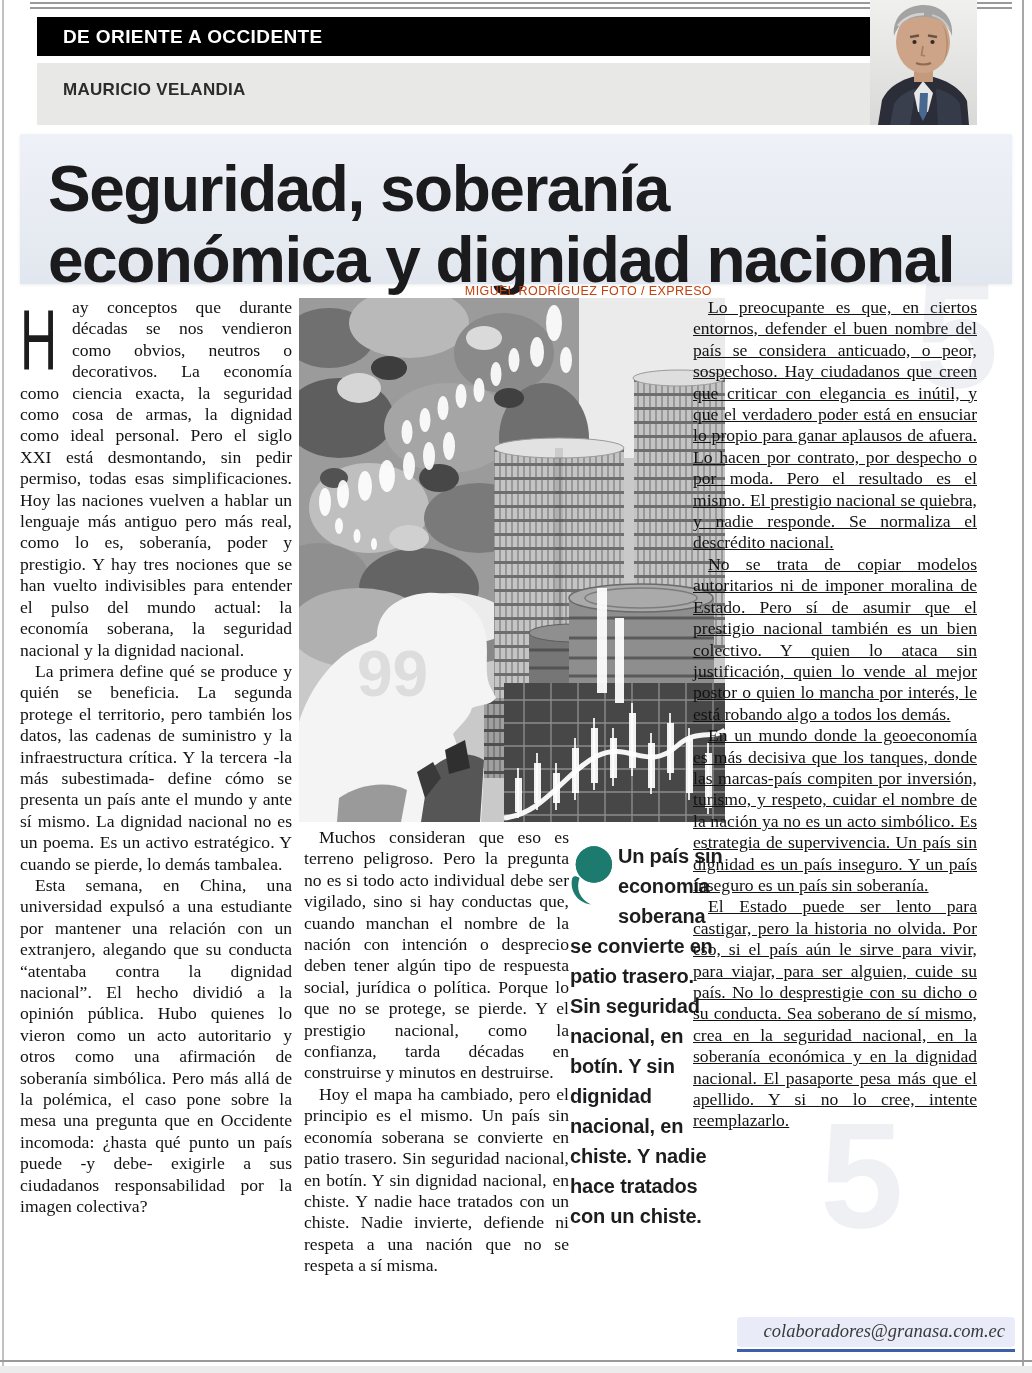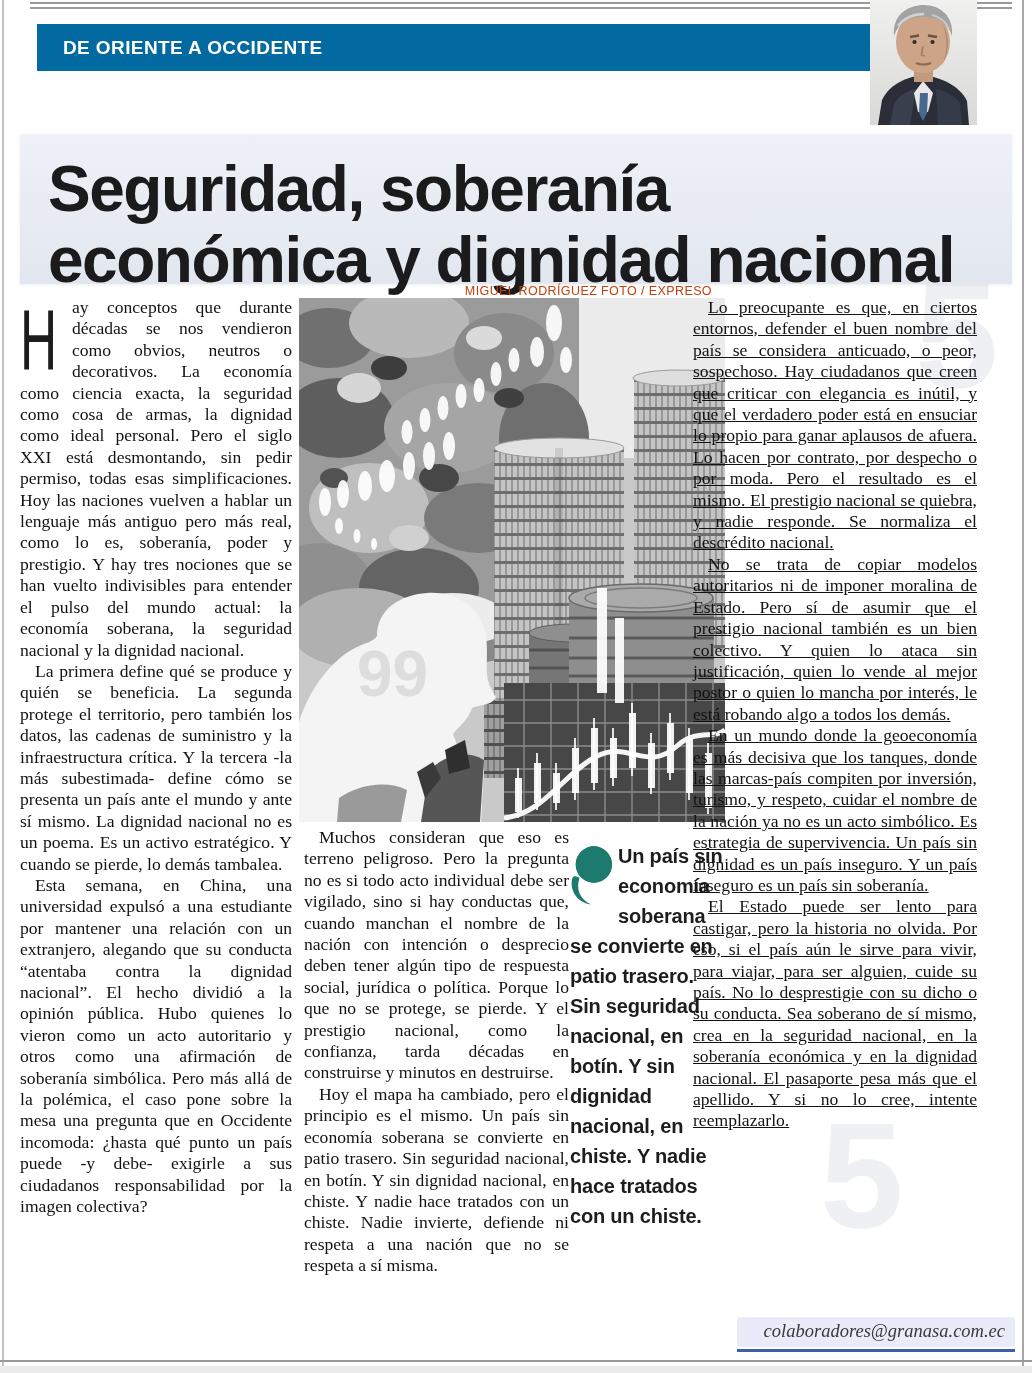--- a/index.html
+++ b/index.html
@@ -3,21 +3,21 @@
 <meta charset="utf-8">
 <style>
   html,body{margin:0;padding:0;background:#ffffff;}
   #page{position:relative;width:1032px;height:1373px;margin:0 auto;background:#ffffff;overflow:hidden;
         font-family:"Liberation Serif",serif;color:#151515;}
 
   .hrule{position:absolute;background:#9a9a9a;height:1.5px;}
   .vrule{position:absolute;background:#c2c2c2;width:1.5px;}
 
   
-  .section-bar{position:absolute;left:37px;top:24px;width:938px;height:47px;background:#0369a1;
+  .section-bar{position:absolute;left:37px;top:17px;width:938px;height:39px;background:#000000;
                display:flex;align-items:center;}
   .section-bar span{font-family:"Liberation Sans",sans-serif;font-weight:bold;font-size:19px;
                color:#ffffff;letter-spacing:.4px;padding-left:26px;}
   .author-band{position:absolute;left:37px;top:63px;width:938px;height:62px;background:#e8e8e6;}
   .author-band span{font-family:"Liberation Sans",sans-serif;font-weight:bold;font-size:17px;
                color:#2c2c2c;letter-spacing:.3px;position:absolute;left:26px;top:17px;}
   .portrait{position:absolute;left:870px;top:0px;width:107px;height:125px;z-index:4;}
 
   
   .headline-box{position:absolute;left:20px;top:134px;width:992px;height:150px;
@@ -69,20 +69,23 @@
   <div class="hrule" style="left:30px;top:2px;width:982px;"></div>
   <div class="hrule" style="left:30px;top:7px;width:982px;"></div>
   <div class="hrule" style="left:37px;top:26px;width:938px;background:#d0d0d0;height:1px;"></div>
   <div class="vrule" style="left:2px;top:0;height:1373px;"></div>
   <div class="vrule" style="left:1022px;top:0;height:1373px;background:#a8a8a8;"></div>
   <div class="hrule" style="left:0;top:1360px;width:1032px;background:#9a9a9a;"></div>
   <div class="bottom-strip"></div>
 
   <div class="section-bar">
     <span>DE ORIENTE A OCCIDENTE</span>
+  </div>
+  <div class="author-band">
+    <span>MAURICIO VELANDIA</span>
   </div>
 
   <div class="portrait">
     <svg width="107" height="125" viewBox="0 0 107 125">
       <defs>
         <linearGradient id="pbg" x1="0" y1="0" x2="0" y2="1">
           <stop offset="0" stop-color="#f0f0ef"></stop>
             <stop offset="1" stop-color="#d9d9d8"></stop>
         </linearGradient>
       </defs>

